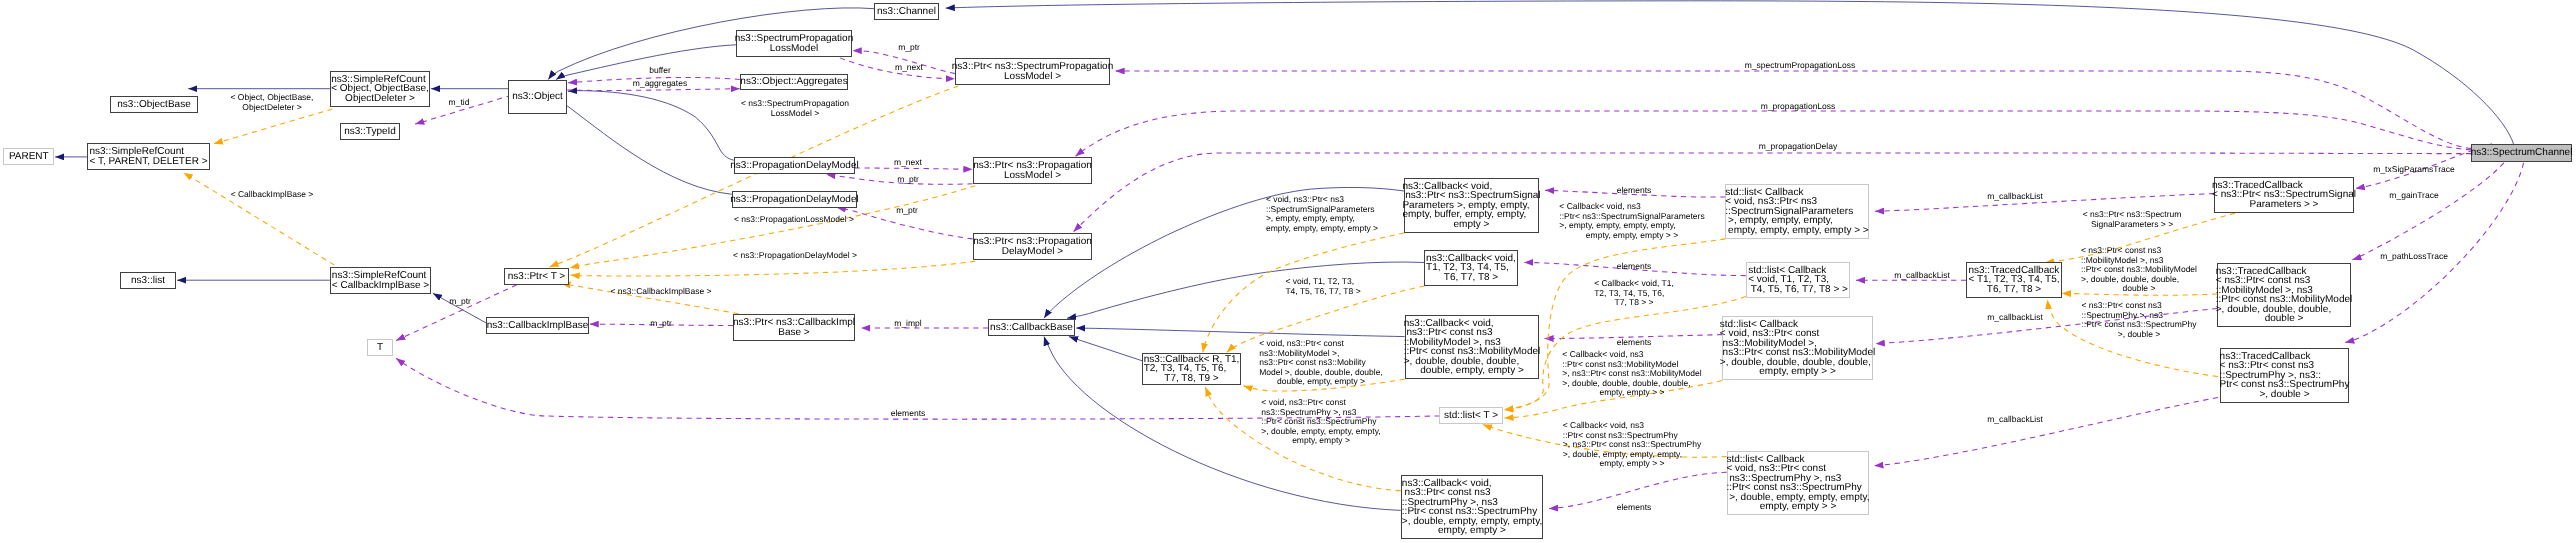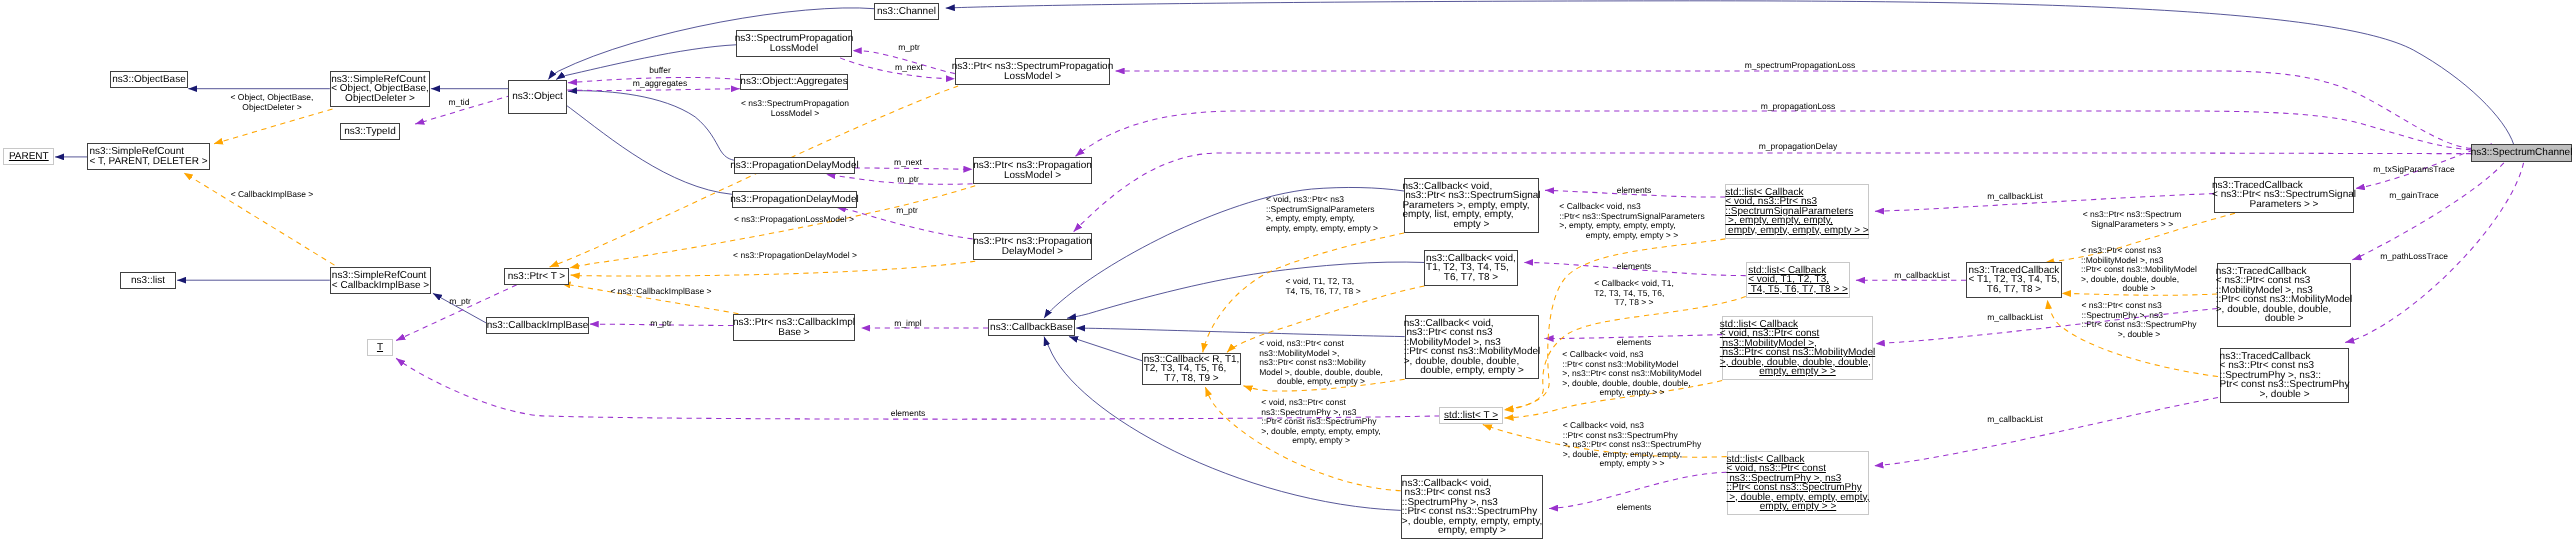--- a/index.html
+++ b/index.html
@@ -5,21 +5,21 @@
   html,body{margin:0;padding:0;background:#ffffff;-webkit-font-smoothing:antialiased;}
   *{-webkit-font-smoothing:antialiased;text-rendering:geometricPrecision;}
   #stage{position:relative;width:2576px;height:544px;background:#ffffff;overflow:hidden;
          font-family:"Liberation Sans","DejaVu Sans",sans-serif;}
   svg#edges{position:absolute;left:0;top:0;}
   .node{position:absolute;box-sizing:border-box;display:flex;align-items:center;justify-content:center;
         background:#ffffff;border:0.7px solid #404040;z-index:5;}
   .node .t{font-size:10px;line-height:9.5px;color:#000000;white-space:pre;text-align:left;}
   .node .t > i{font-style:normal;display:block;}
   .node .t > i:last-child{text-align:center;}
-  .node.tmplnode{border-color:#c8c8c8;text-decoration:underline;}
+  .node.tmplnode{border-color:#c8c8c8;}
   .node.root{background:#bfbfbf;}
   .elabel{position:absolute;font-size:8.5px;line-height:9.5px;color:#000000;white-space:pre;
           text-align:left;z-index:6;transform:translateX(-50%);}
   .elabel > i{font-style:normal;display:block;}
   .elabel > i:last-child{text-align:center;}
   path.inherit{fill:none;stroke:#3a3a86;stroke-width:1.3;}
   path.usage{fill:none;stroke:#9a32cd;stroke-width:1.6;stroke-dasharray:8,7;}
   path.tmpl{fill:none;stroke:#ffa500;stroke-width:1.6;stroke-dasharray:8,7;}
 </style>
 </head>
@@ -90,21 +90,21 @@
 <path class="tmpl" marker-end="url(#arrowT)" d="M 2142,578 C 2070,590 1990,597 1940,596 C 1920,595 1905,591 1896,588"></path>
 <path class="tmpl" marker-end="url(#arrowT)" d="M 2136,748 C 2020,742 1890,670 1850,615 C 1843,605 1840,595 1838,590"></path>
 <path class="tmpl" marker-end="url(#arrowT)" d="M 2631,364 C 2540,378 2430,382 2390,420 C 2360,450 2357,530 2362,580 C 2366,608 2326,621 2294,624"></path>
 <path class="tmpl" marker-end="url(#arrowT)" d="M 2662,452 C 2570,482 2440,480 2392,508 C 2360,528 2350,560 2353,590 C 2357,610 2324,622 2293,625"></path>
 <path class="tmpl" marker-end="url(#arrowT)" d="M 2626,580 C 2530,602 2420,610 2375,624 C 2345,633 2318,636 2294,637"></path>
 <path class="tmpl" marker-end="url(#arrowT)" d="M 2633,696 C 2540,700 2440,690 2370,676 C 2320,666 2280,654 2261,647"></path>
 <path class="tmpl" marker-end="url(#arrowT)" d="M 3408,325 C 3350,340 3290,360 3230,378 C 3180,392 3140,398 3118,400"></path>
 <path class="tmpl" marker-end="url(#arrowT)" d="M 3381,448 C 3300,452 3220,449 3144,447"></path>
 <path class="tmpl" marker-end="url(#arrowT)" d="M 3382,574 C 3280,560 3180,530 3140,495 C 3128,484 3123,465 3122,457"></path>
 </svg>
-<div class="node" style="left:110px;top:71px;width:78px;height:17px">
+<div class="node" style="left:110px;top:96px;width:88px;height:17px">
       <span class="t"><i>ns3::ObjectBase</i></span>
     </div>
 <div class="node" style="left:330px;top:71px;width:100px;height:36px">
       <span class="t"><i>ns3::SimpleRefCount</i><i>&lt; Object, ObjectBase,</i><i>ObjectDeleter &gt;</i></span>
     </div>
 <div class="node" style="left:508px;top:80px;width:59px;height:34px">
       <span class="t"><i>ns3::Object</i></span>
     </div>
 <div class="node" style="left:340px;top:123px;width:60px;height:17px">
       <span class="t"><i>ns3::TypeId</i></span>
@@ -157,21 +157,21 @@
 <div class="node" style="left:733px;top:314px;width:122px;height:27px">
       <span class="t"><i>ns3::Ptr&lt; ns3::CallbackImpl</i><i>Base &gt;</i></span>
     </div>
 <div class="node" style="left:988px;top:319px;width:87px;height:17px">
       <span class="t"><i>ns3::CallbackBase</i></span>
     </div>
 <div class="node" style="left:1142px;top:353px;width:99px;height:32px">
       <span class="t"><i>ns3::Callback&lt; R, T1,</i><i>T2, T3, T4, T5, T6,</i><i>T7, T8, T9 &gt;</i></span>
     </div>
 <div class="node" style="left:1404px;top:178px;width:135px;height:55px">
-      <span class="t"><i>ns3::Callback&lt; void,</i><i> ns3::Ptr&lt; ns3::SpectrumSignal</i><i>Parameters &gt;, empty, empty,</i><i>empty, list, empty, empty,</i><i>empty &gt;</i></span>
+      <span class="t"><i>ns3::Callback&lt; void,</i><i> ns3::Ptr&lt; ns3::SpectrumSignal</i><i>Parameters &gt;, empty, empty,</i><i>empty, buffer, empty, empty,</i><i>empty &gt;</i></span>
     </div>
 <div class="node" style="left:1424px;top:250px;width:94px;height:36px">
       <span class="t"><i>ns3::Callback&lt; void,</i><i>T1, T2, T3, T4, T5,</i><i>T6, T7, T8 &gt;</i></span>
     </div>
 <div class="node" style="left:1405px;top:315px;width:134px;height:64px">
       <span class="t"><i>ns3::Callback&lt; void,</i><i> ns3::Ptr&lt; const ns3</i><i>::MobilityModel &gt;, ns3</i><i>::Ptr&lt; const ns3::MobilityModel</i><i>&gt;, double, double, double,</i><i>double, empty, empty &gt;</i></span>
     </div>
 <div class="node tmplnode" style="left:1439px;top:407px;width:64px;height:17px">
       <span class="t"><i>std::list&lt; T &gt;</i></span>
     </div>

